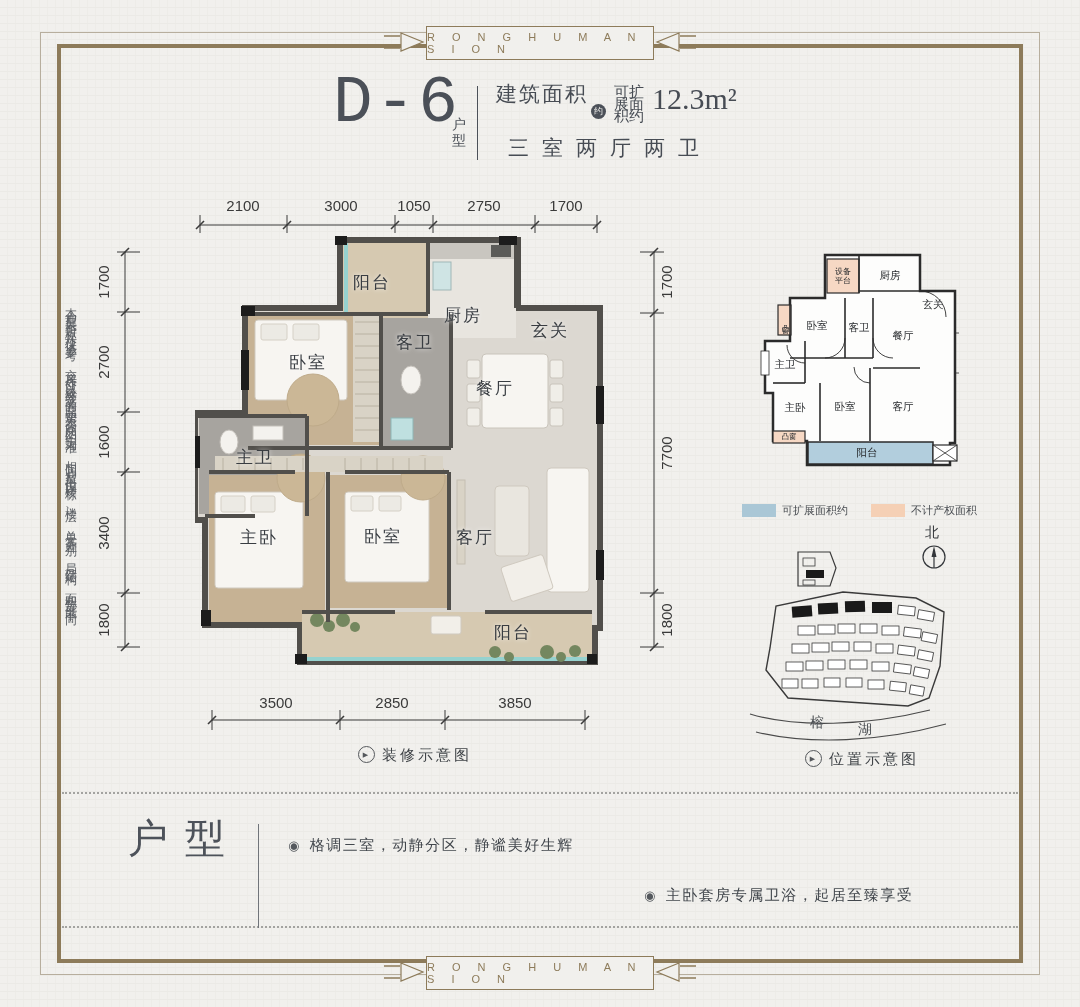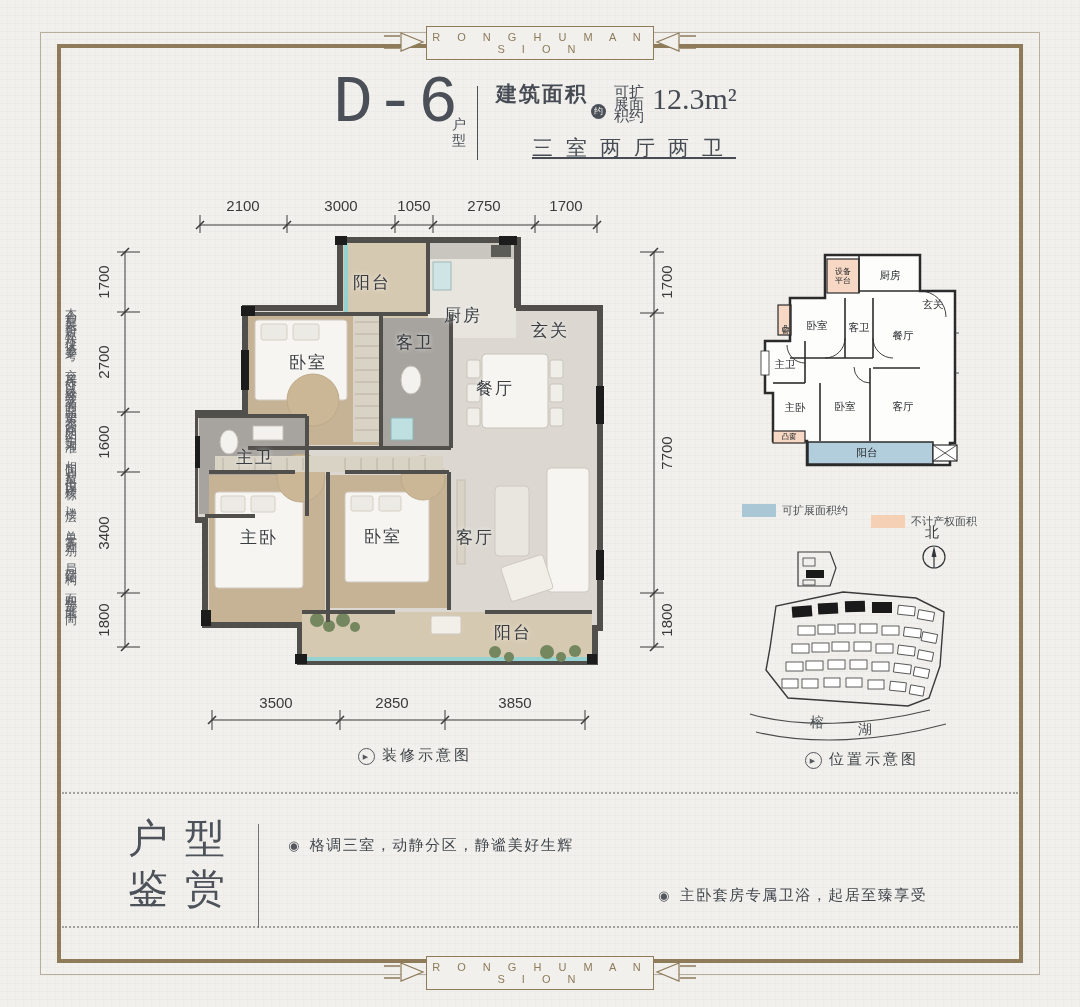--- a/index.html
+++ b/index.html
@@ -14,49 +14,49 @@
     overflow:hidden;
     color:#43474d;
   }
   
   .frame-thin{position:absolute;left:40px;top:32px;right:40px;bottom:32px;border:1px solid #b7ae9d;}
   .frame-thick{position:absolute;left:57px;top:44px;right:57px;bottom:44px;border:4px solid #8d7b5a;}
   .brand-box{
     position:absolute;left:50%;transform:translateX(-50%);
     width:226px;height:32px;border:1px solid #8d7b5a;background:#f1f0ed;
     display:flex;align-items:center;justify-content:center;
-    font-size:11px;letter-spacing:7px;color:#8d7b5a;z-index:5;text-align:center;
+    font-size:11px;letter-spacing:7px;color:#8d7b5a;z-index:5;
   }
   .brand-top{top:26px;}
   .brand-bottom{top:956px;}
   .brand-arrow{position:absolute;z-index:6;}
   
   .unit-code{position:absolute;left:333px;top:66px;font-family:Liberation Mono, monospace;font-size:66px;color:#4b5058;letter-spacing:3px;}
   .unit-suffix{position:absolute;left:452px;top:116px;width:16px;font-size:14px;line-height:16px;color:#4b5058;}
   .header-divider{position:absolute;left:477px;top:86px;width:1px;height:74px;background:#4b5058;}
   .area-line1{position:absolute;left:496px;top:80px;display:flex;align-items:flex-end;}
-  .area-label{font-family:"Liberation Serif",serif;font-weight:700;font-size:21px;color:#474c54;margin-bottom:23px;letter-spacing:2px;}
+  .area-label{font-family:"Liberation Serif",serif;font-weight:400;font-size:21px;color:#474c54;margin-bottom:23px;letter-spacing:2px;}
   .area-note{width:15px;height:15px;border-radius:50%;background:#4b5058;color:#f1f0ed;font-size:9px;display:flex;align-items:center;justify-content:center;margin:0 3px 12px 3px;}
   .area-value{font-family:"Liberation Serif",serif;font-size:47px;line-height:1;color:#474c54;}
   .expand-note{width:34px;font-size:15px;line-height:12px;color:#474c54;margin:0 4px 9px 5px;}
   .expand-value{font-family:"Liberation Serif",serif;font-size:30px;line-height:1;color:#474c54;margin-bottom:17px;}
-  .rooms-summary{position:absolute;left:484px;top:134px;width:300px;text-align:center;font-family:"Liberation Serif",serif;font-size:21px;letter-spacing:13px;color:#474c54;text-decoration:underline;}
+  .rooms-summary{position:absolute;left:508px;top:134px;width:300px;text-align:left;font-family:"Liberation Serif",serif;font-size:21px;letter-spacing:13px;color:#474c54;}
   
   .disclaimer{
     position:absolute;left:62px;top:298px;height:668px;
     writing-mode:vertical-rl;text-orientation:upright;
     font-size:12px;letter-spacing:3.5px;color:#5a5e63;
   }
   
   .plan{position:absolute;left:195px;top:230px;width:455px;height:472px;}
   .plan svg{position:absolute;left:0;top:0;}
   .room-label{position:absolute;transform:translate(-50%,-50%);font-size:17px;font-weight:500;letter-spacing:2px;color:#393d42;white-space:nowrap;text-shadow:0 0 5px rgba(255,255,255,.85);}
   .dims{position:absolute;}
   .dims text{font-family:"Liberation Sans",sans-serif;font-size:15px;fill:#3a3a3a;}
-  .caption{position:absolute;display:flex;align-items:flex-end;justify-content:center;gap:7px;font-size:15px;letter-spacing:3px;color:#3e4246;}
+  .caption{position:absolute;display:flex;align-items:flex-start;justify-content:center;gap:7px;font-size:15px;letter-spacing:3px;color:#3e4246;}
   .caption-decor{left:195px;top:746px;width:440px;}
   .caption-location{left:748px;top:750px;width:228px;}
   .play-icon{width:15px;height:15px;border:1px solid #55585c;border-radius:50%;display:inline-flex;align-items:center;justify-content:center;flex:0 0 auto;}
   .play-icon::before{content:"▶";font-size:7px;color:#55585c;margin-left:1px;}
   
   .schematic{position:absolute;left:745px;top:243px;width:228px;height:232px;}
   .schematic svg{position:absolute;left:0;top:0;}
   .schem-label{position:absolute;transform:translate(-50%,-50%);font-size:10.5px;color:#26292c;white-space:nowrap;}
   .schem-label.tiny{font-size:8px;line-height:9px;width:18px;white-space:normal;text-align:center;}
   .schem-label.vert{writing-mode:vertical-rl;text-orientation:upright;font-size:7.5px;letter-spacing:1px;}
@@ -412,21 +412,21 @@
     <span class="schem-label" style="left:100px;top:164px;">卧室</span>
     <span class="schem-label" style="left:158px;top:164px;">客厅</span>
     <span class="schem-label bay-h" style="left:44px;top:194px;">凸窗</span>
     <span class="schem-label" style="left:122px;top:210px;">阳台</span>
   </div>
 
   <div class="legend-item" style="left:742px;top:503px;">
     <span class="legend-swatch swatch-half"></span>
     <span>可扩展面积约</span>
   </div>
-  <div class="legend-item" style="left:871px;top:514px;text-align:right;">
+  <div class="legend-item" style="left:871px;top:503px;text-align:right;">
     <span class="legend-swatch swatch-none"></span>
     <span>不计产权面积</span>
   </div>
 
   <div class="north-label">北</div>
   <svg class="north-compass" width="28" height="30">
     <circle cx="14" cy="15" r="11" fill="none" stroke="#33363a" stroke-width="1.2"></circle>
     <polygon points="14,4 11.5,15 16.5,15" fill="#33363a"></polygon>
     <line x1="14" y1="15" x2="14" y2="26" stroke="#33363a" stroke-width="1.2"></line>
   </svg>
@@ -494,26 +494,25 @@
   <div class="caption caption-location">
     <span class="play-icon"></span>
     <span>位置示意图</span>
   </div>
 
   <div class="dash-line" style="top:792px;"></div>
   <div class="dash-line" style="top:926px;"></div>
 
   <div class="appr-title">
     <div>户型</div>
-    <div>鉴赏</div>
   </div>
   <div class="appr-divider"></div>
 
   <div class="bullet" style="left:288px;top:836px;">
     <span class="bullet-icon"></span>
     <span>格调三室，动静分区，静谧美好生辉</span>
   </div>
-  <div class="bullet" style="left:658px;top:886px;">
+  <div class="bullet" style="left:644px;top:886px;">
     <span class="bullet-icon"></span>
     <span>主卧套房专属卫浴，起居至臻享受</span>
   </div>
 
 </div>
 
 </body></html>

